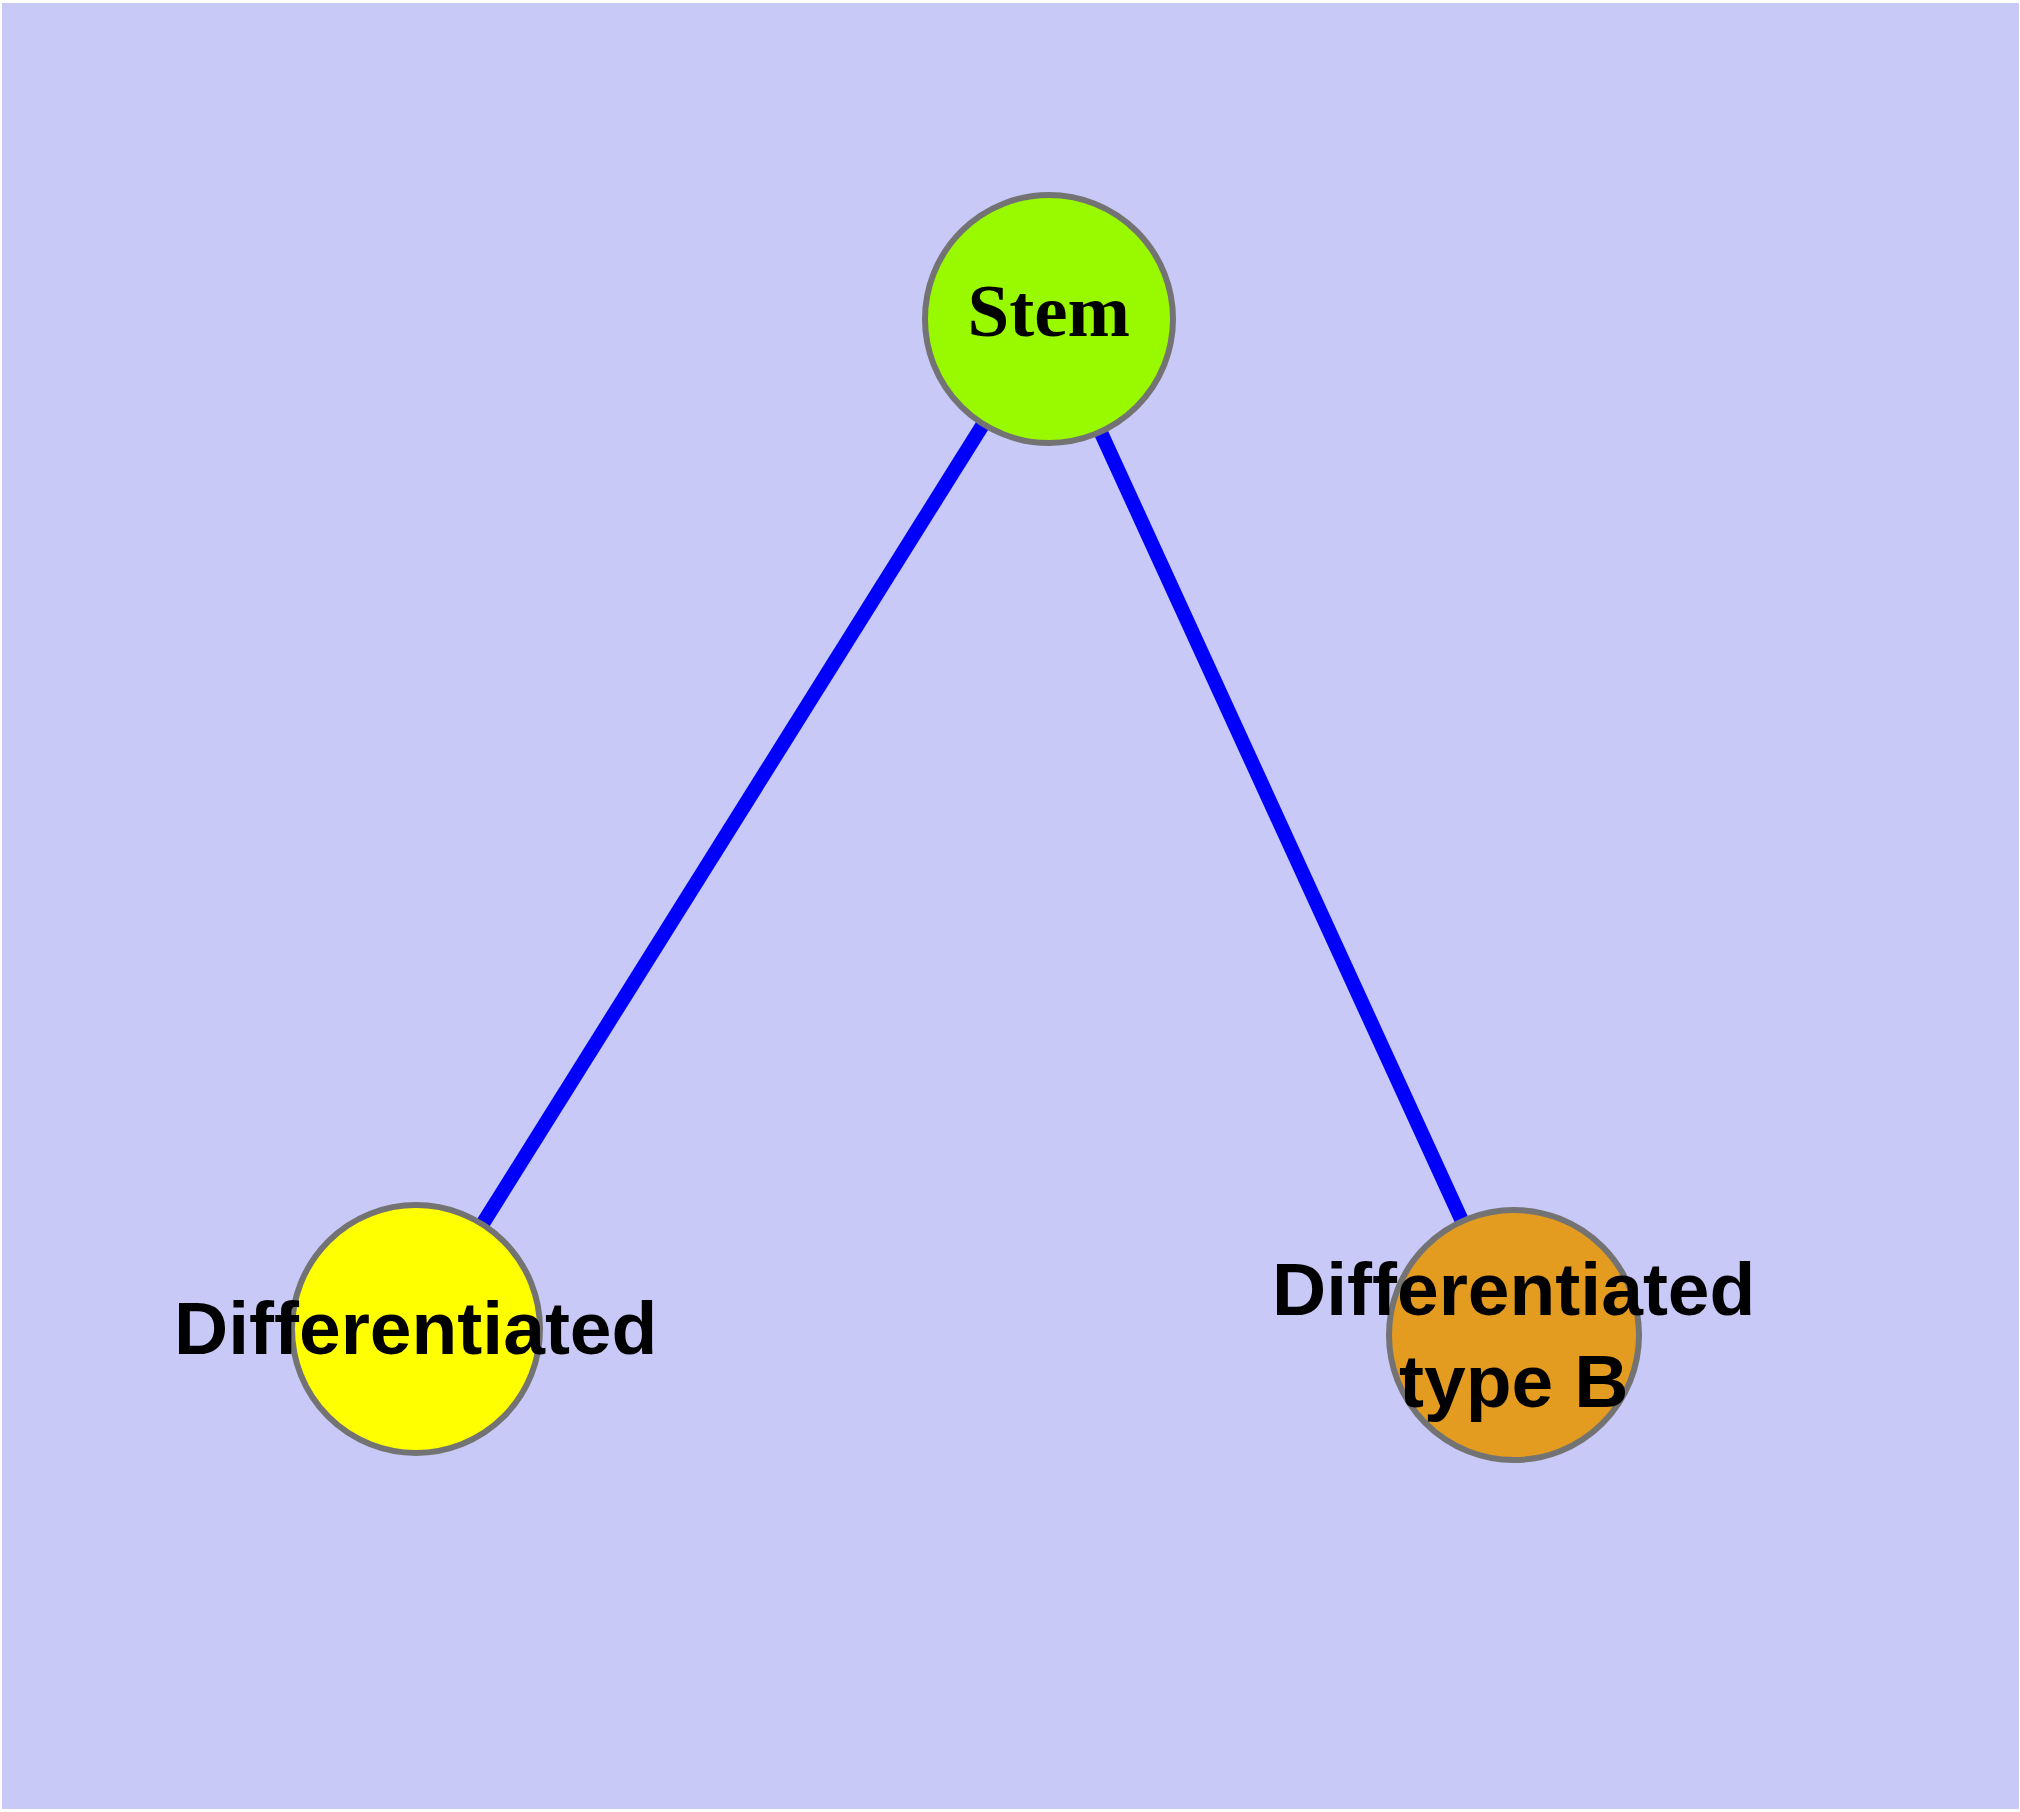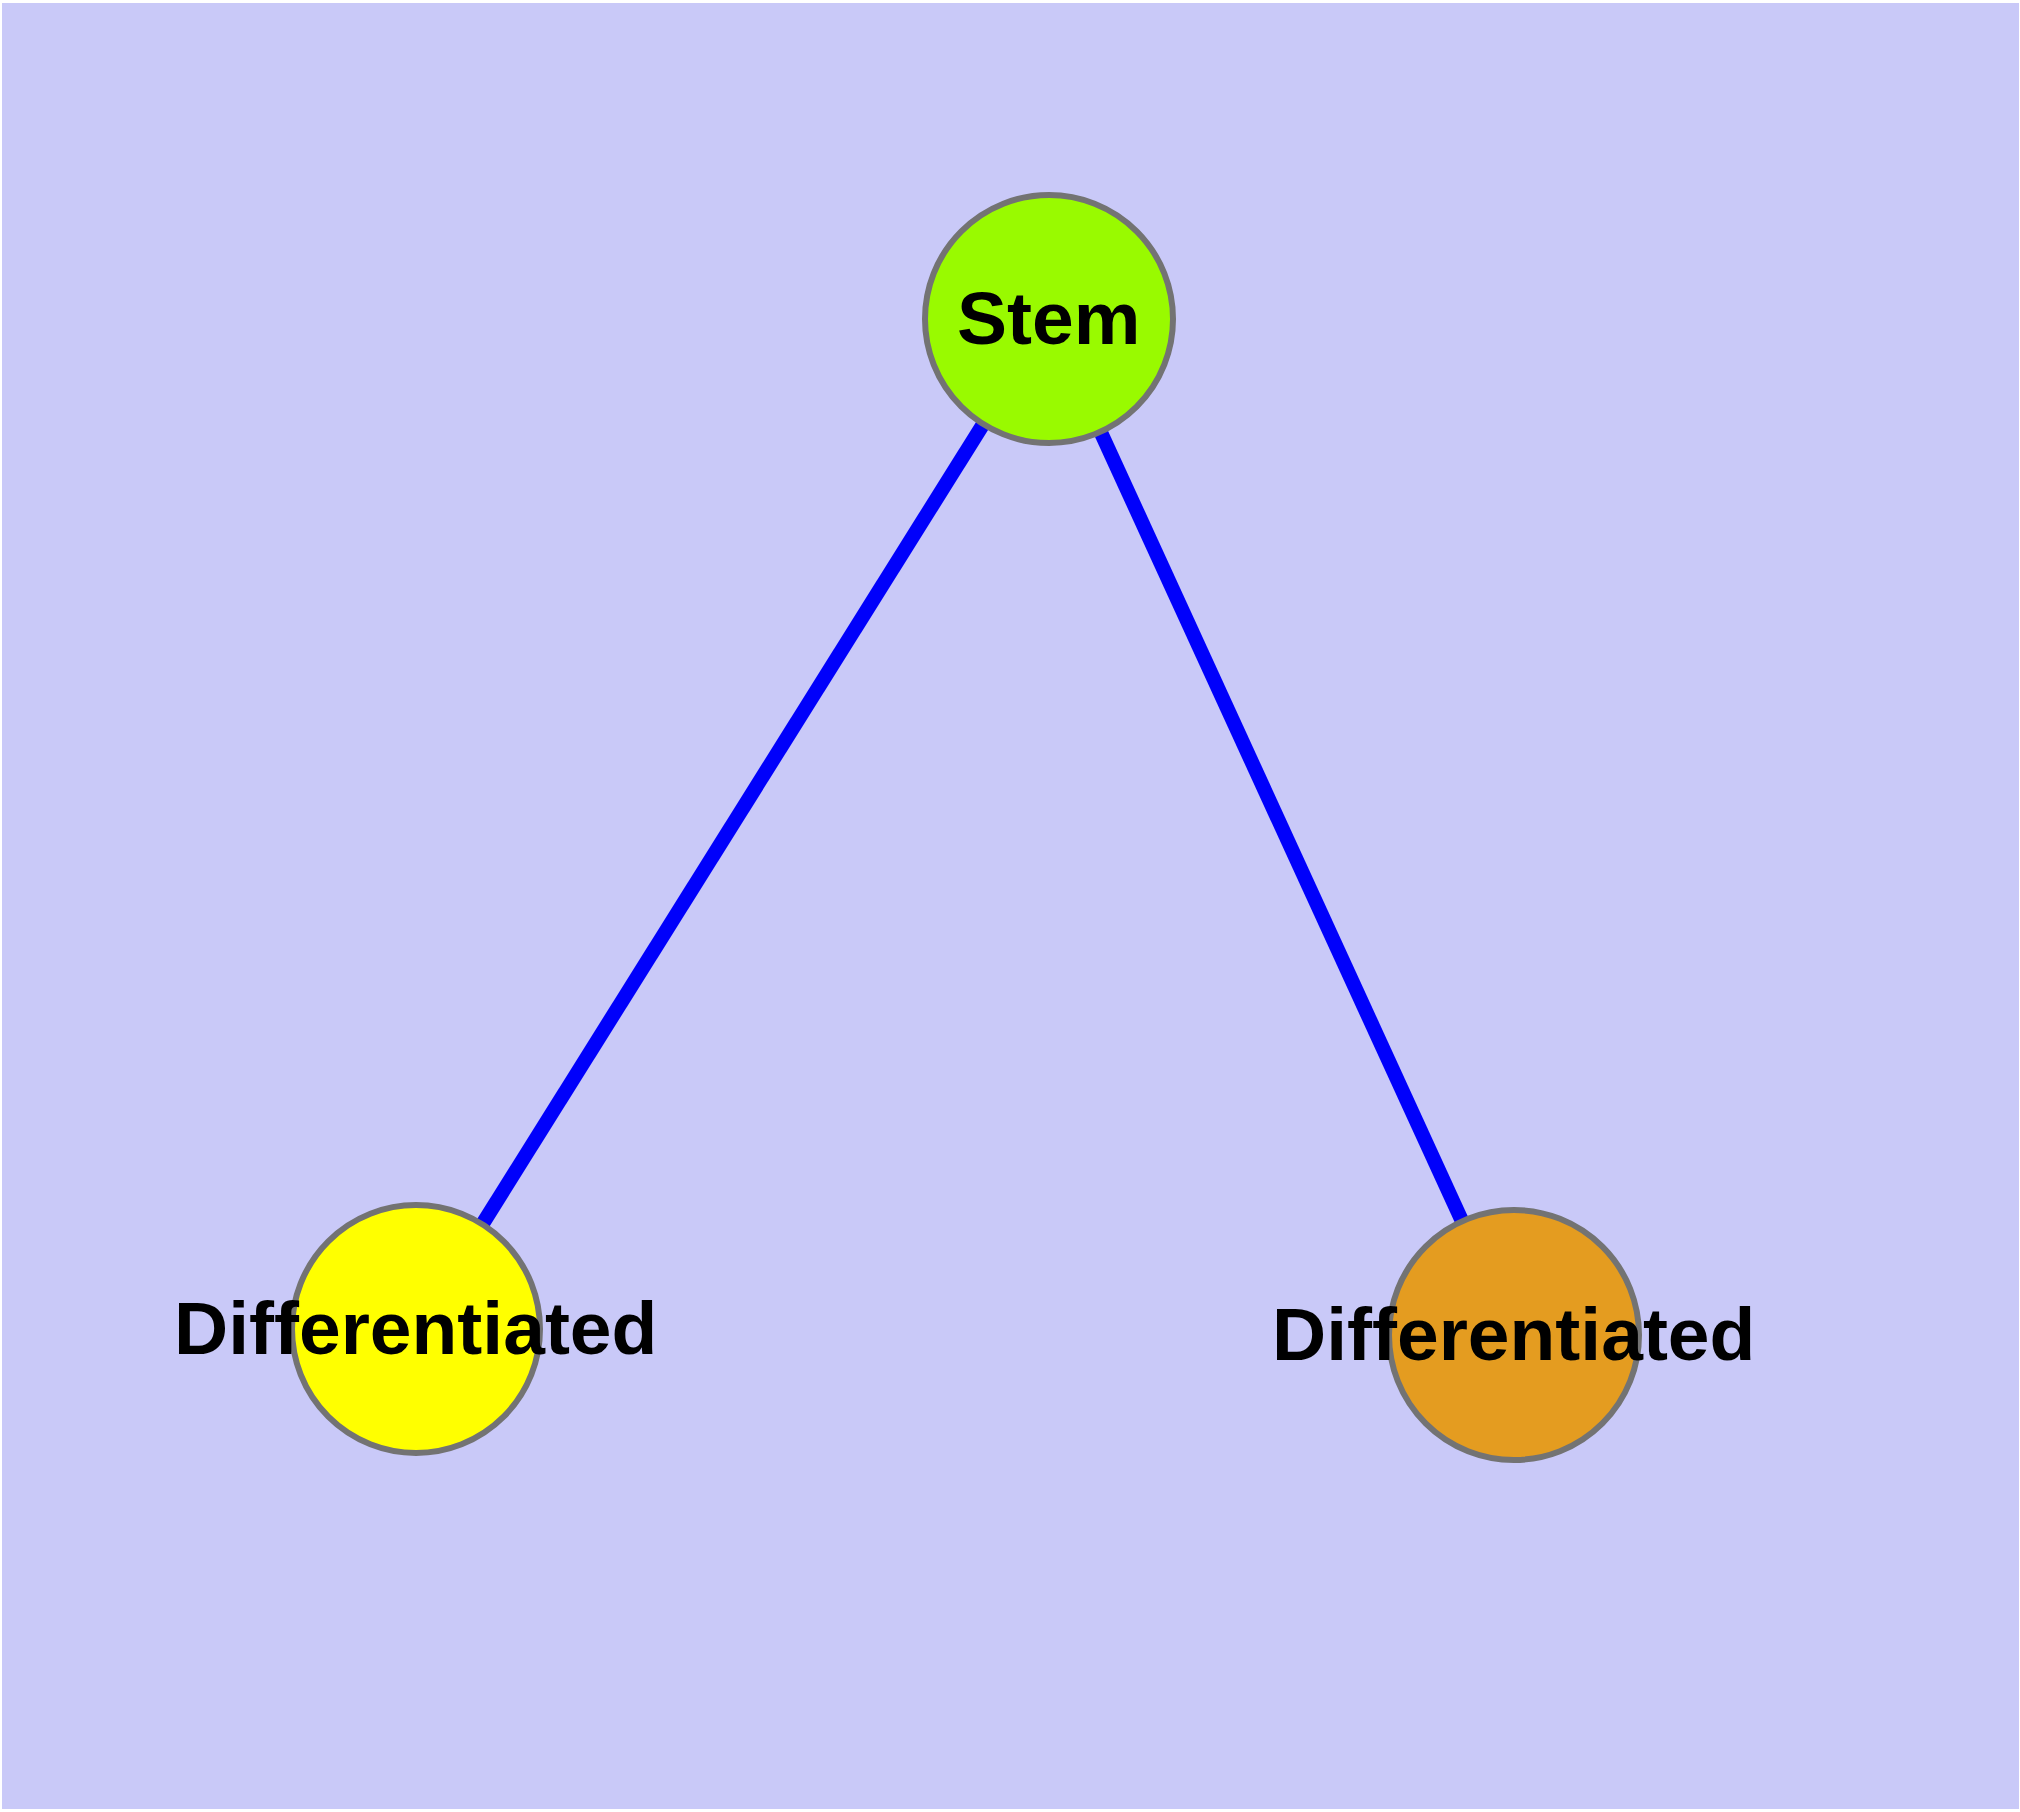--- a/index.html
+++ b/index.html
@@ -61,27 +61,28 @@
 <body>
 
 <div id="stage" style="background: rgb(255, 255, 255);">
   <div id="canvas" style="background: rgb(201, 201, 248);">
     <svg id="edges-layer" viewBox="0 0 2380 2130" preserveAspectRatio="none">
         <line x1="1235" y1="373" x2="489" y2="1565" stroke="#0000FB" stroke-width="17"></line>
         <line x1="1235" y1="373" x2="1784" y2="1572" stroke="#0000FB" stroke-width="17"></line>
       </svg>
     <div id="nodes-layer">
         <div class="node-circle" style="left: 1047px; top: 316px; width: 254px; height: 254px; background: rgb(153, 250, 0); border: 6px solid rgb(115, 115, 115);"></div>
-        <div class="node-label" style="left: 1047px; top: 316px; color: rgb(0, 0, 0);">
+        <div class="node-label" style="left: 1047px; top: 308px; color: rgb(0, 0, 0); font-family: Liberation Serif, serif;">
           <span>Stem</span>
         </div>
         <div class="node-circle" style="left: 414px; top: 1326px; width: 254px; height: 254px; background: rgb(255, 255, 0); border: 6px solid rgb(115, 115, 115);"></div>
         <div class="node-label" style="left: 414px; top: 1326px; color: rgb(0, 0, 0);">
           <span>Differentiated</span>
         </div>
         <div class="node-circle" style="left: 1512px; top: 1332px; width: 256px; height: 256px; background: rgb(228, 156, 32); border: 6px solid rgb(115, 115, 115);"></div>
         <div class="node-label" style="left: 1512px; top: 1332px; color: rgb(0, 0, 0);">
           <span>Differentiated</span>
+          <span>type B</span>
         </div>
       </div>
   </div>
 </div>
 
 
 </body></html>

